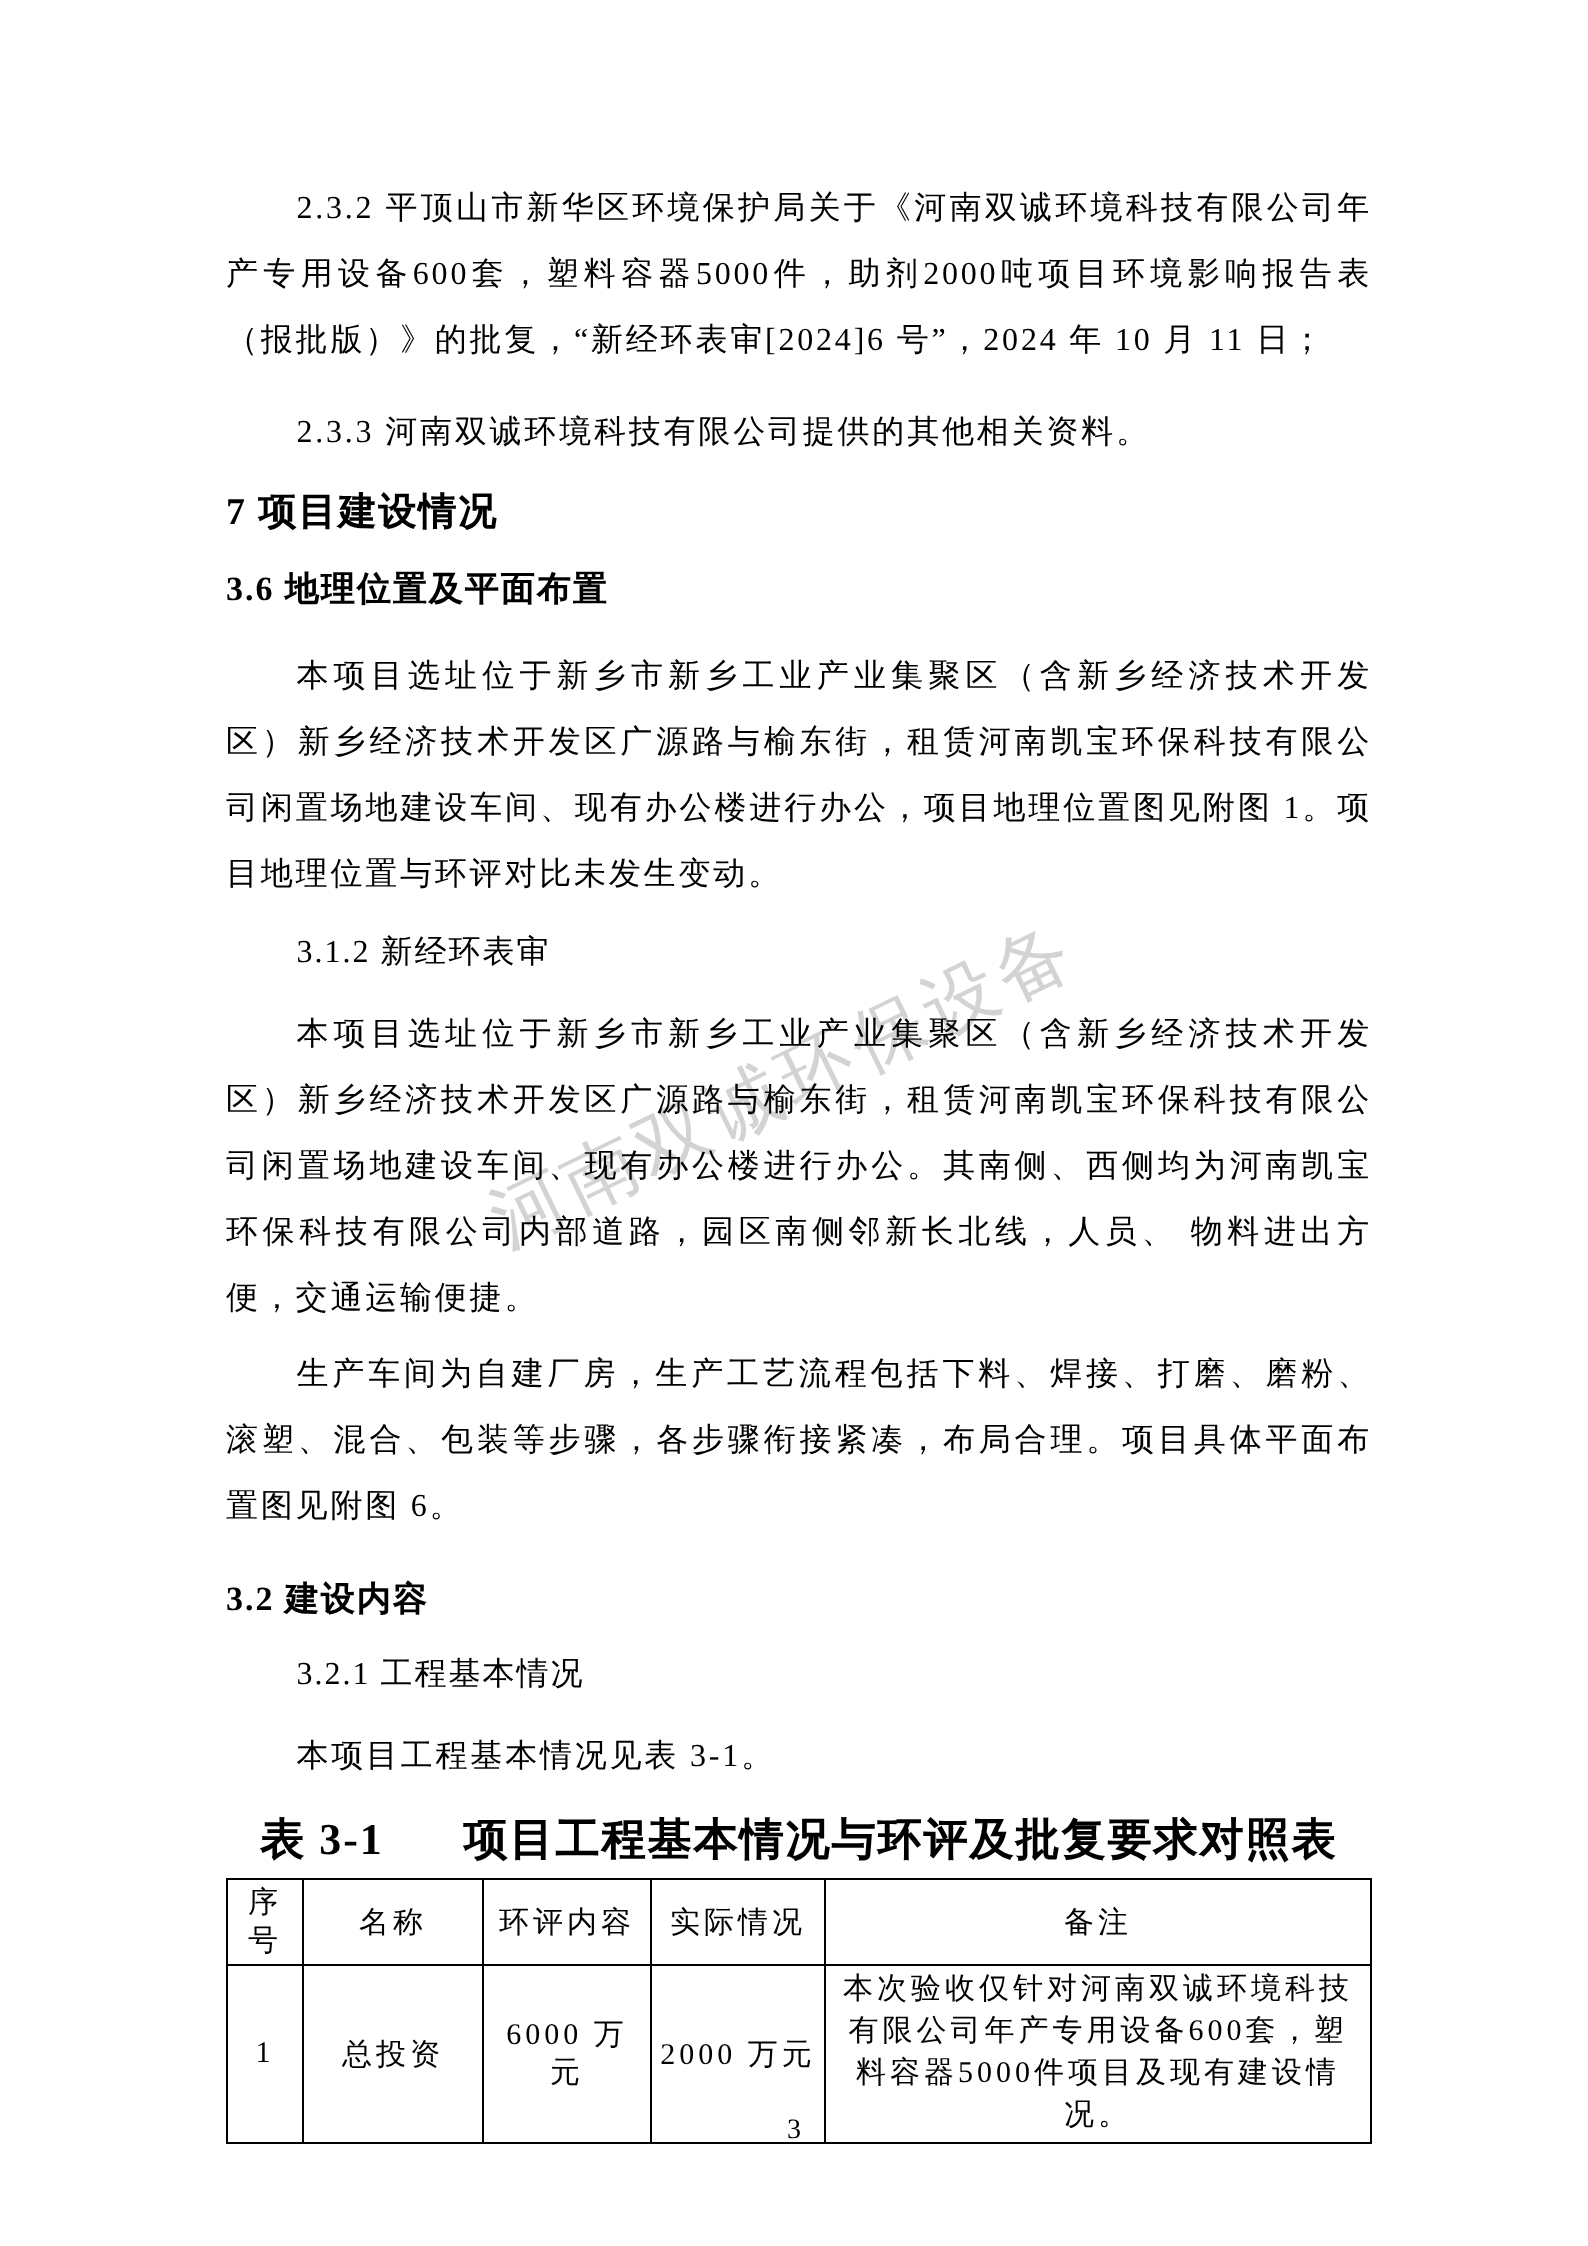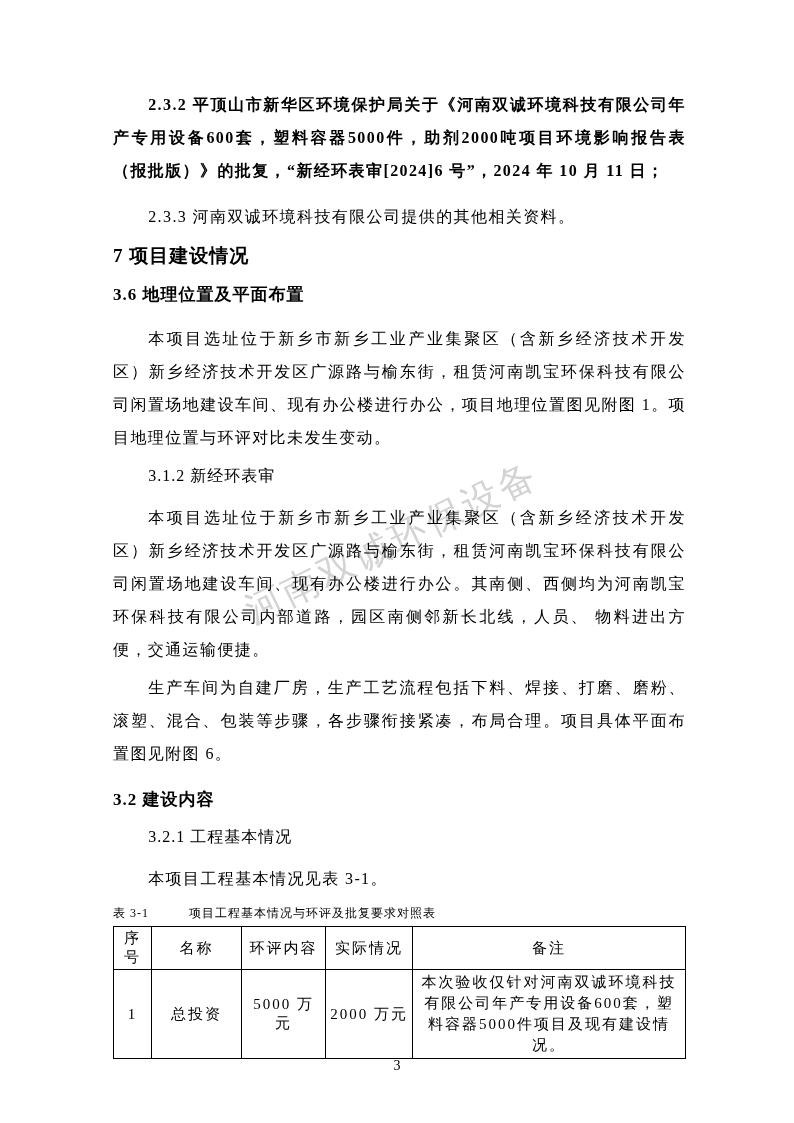--- a/index.html
+++ b/index.html
@@ -32,21 +32,21 @@
     z-index: 1;
     padding: 88px 108px 0 113px;
   }
   .para {
     font-size: 16px;
     line-height: 33px;
     letter-spacing: 1.4px;
     text-align: justify;
     text-indent: 2.2em;
   }
-  .para-232 { margin-bottom: 13px; font-weight: bold; }
+  .para-232 { margin-bottom: 13px; }
   .para-233 { margin-bottom: 6px; }
   .h1 {
     font-size: 19px;
     font-weight: bold;
     letter-spacing: 1px;
     margin: 10px 0 14px 0;
   }
   .h2 {
     font-size: 17px;
     font-weight: bold;
@@ -58,23 +58,24 @@
     font-size: 16px;
     letter-spacing: 1px;
     text-indent: 2.2em;
     margin: 0 0 14px 0;
   }
   .para-311 { margin-bottom: 12px; }
   .para-312a { margin-bottom: 5px; }
   .para-312b { margin-bottom: 18px; }
   .para-321 { margin-bottom: 10px; }
   .table-caption {
-    font-size: 12px;
-    font-weight: normal;
+    font-size: 22px;
+    font-weight: bold;
     letter-spacing: 1px;
+    text-align: center;
     margin: 0 0 4px 0;
   }
   .table-caption .cap-gap { display: inline-block; width: 40px; }
   table.project-table {
     width: 572px;
     border-collapse: collapse;
     table-layout: fixed;
   }
   table.project-table th,
   table.project-table td {
@@ -160,21 +161,21 @@
           <th>名称</th>
           <th>环评内容</th>
           <th>实际情况</th>
           <th>备注</th>
         </tr>
       </thead>
       <tbody>
         <tr>
           <td>1</td>
           <td>总投资</td>
-          <td>5000 万元</td>
+          <td>6000 万元</td>
           <td>2000 万元</td>
           <td class="remark-cell">本次验收仅针对河南双诚环境科技有限公司年产专用设备600套，塑料容器5000件项目及现有建设情况。</td>
         </tr>
       </tbody>
     </table>
 
   </div>
 
   <div class="page-number">3</div>
 

